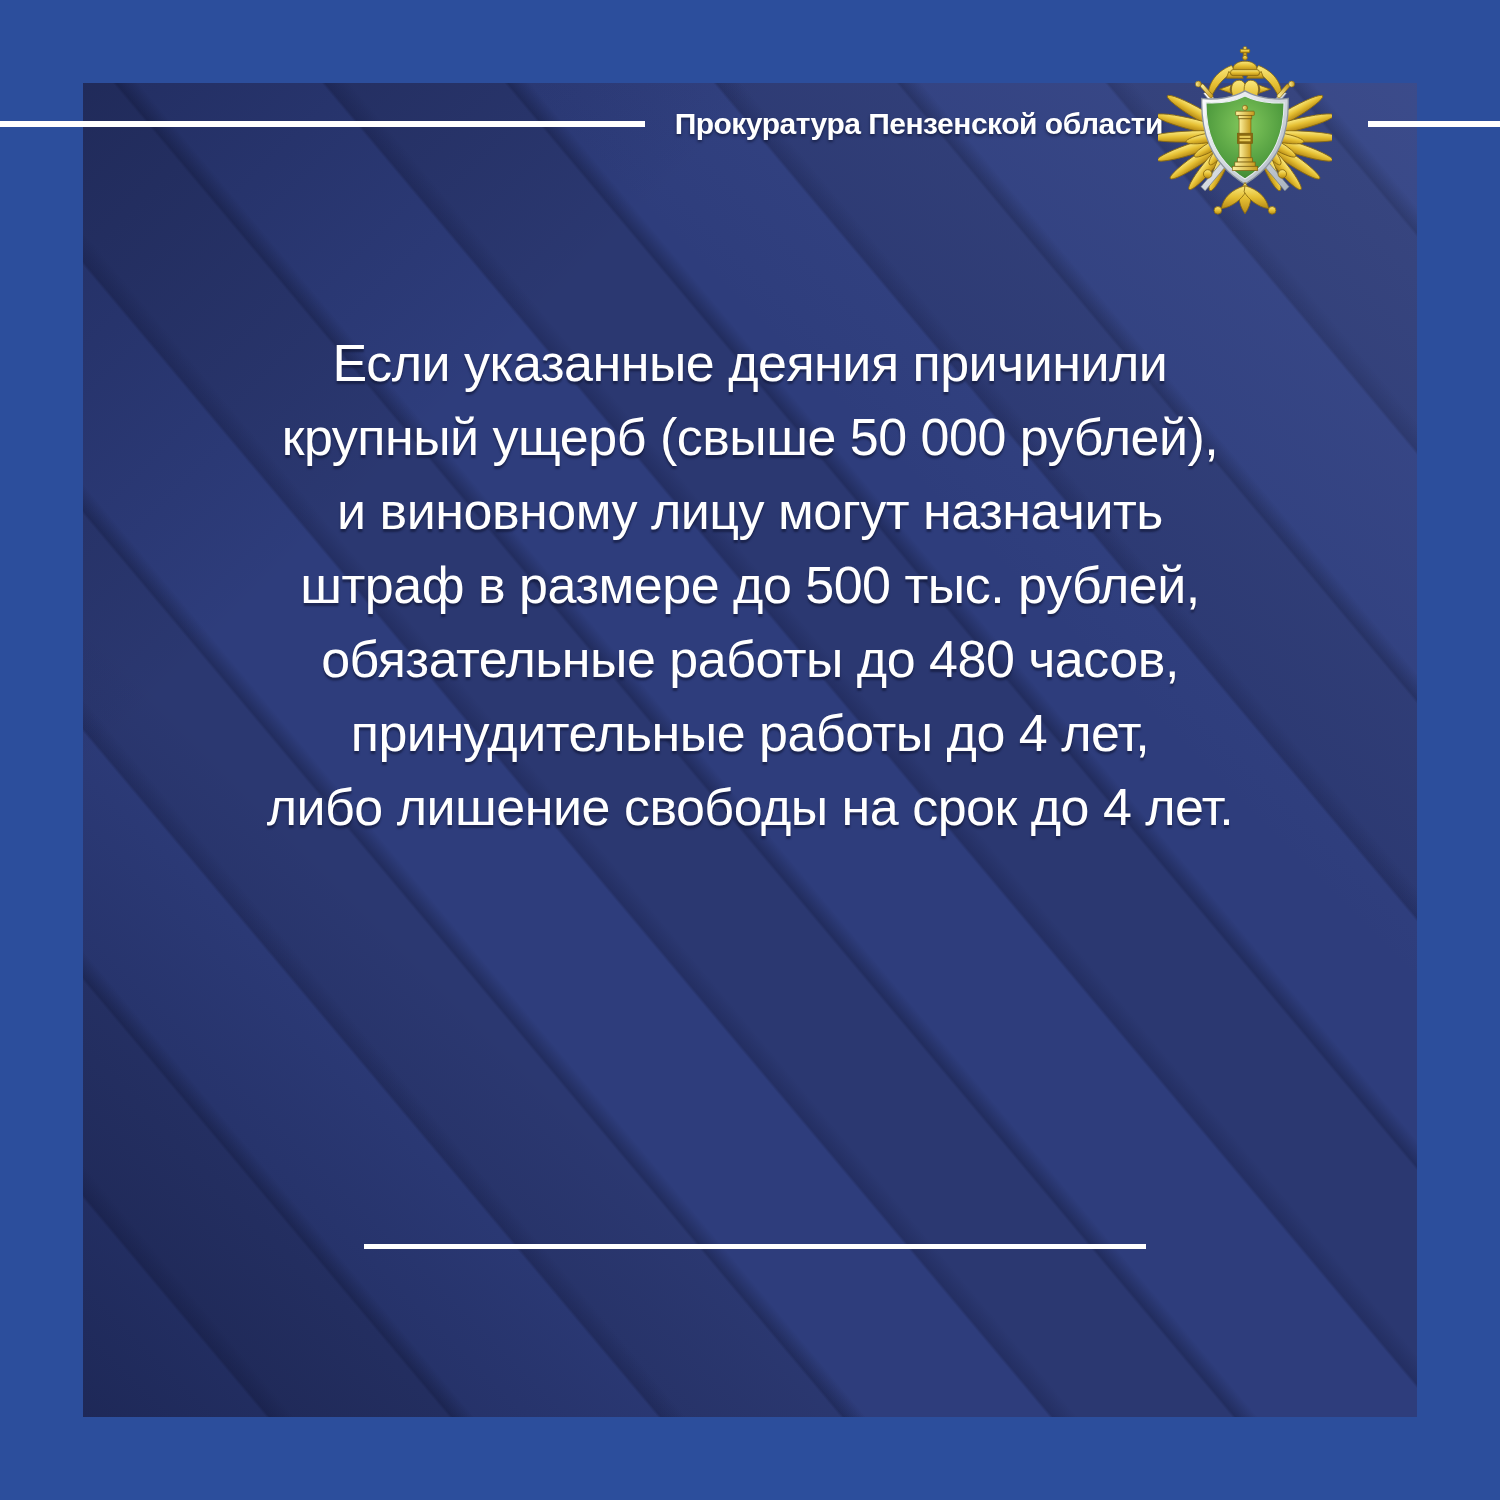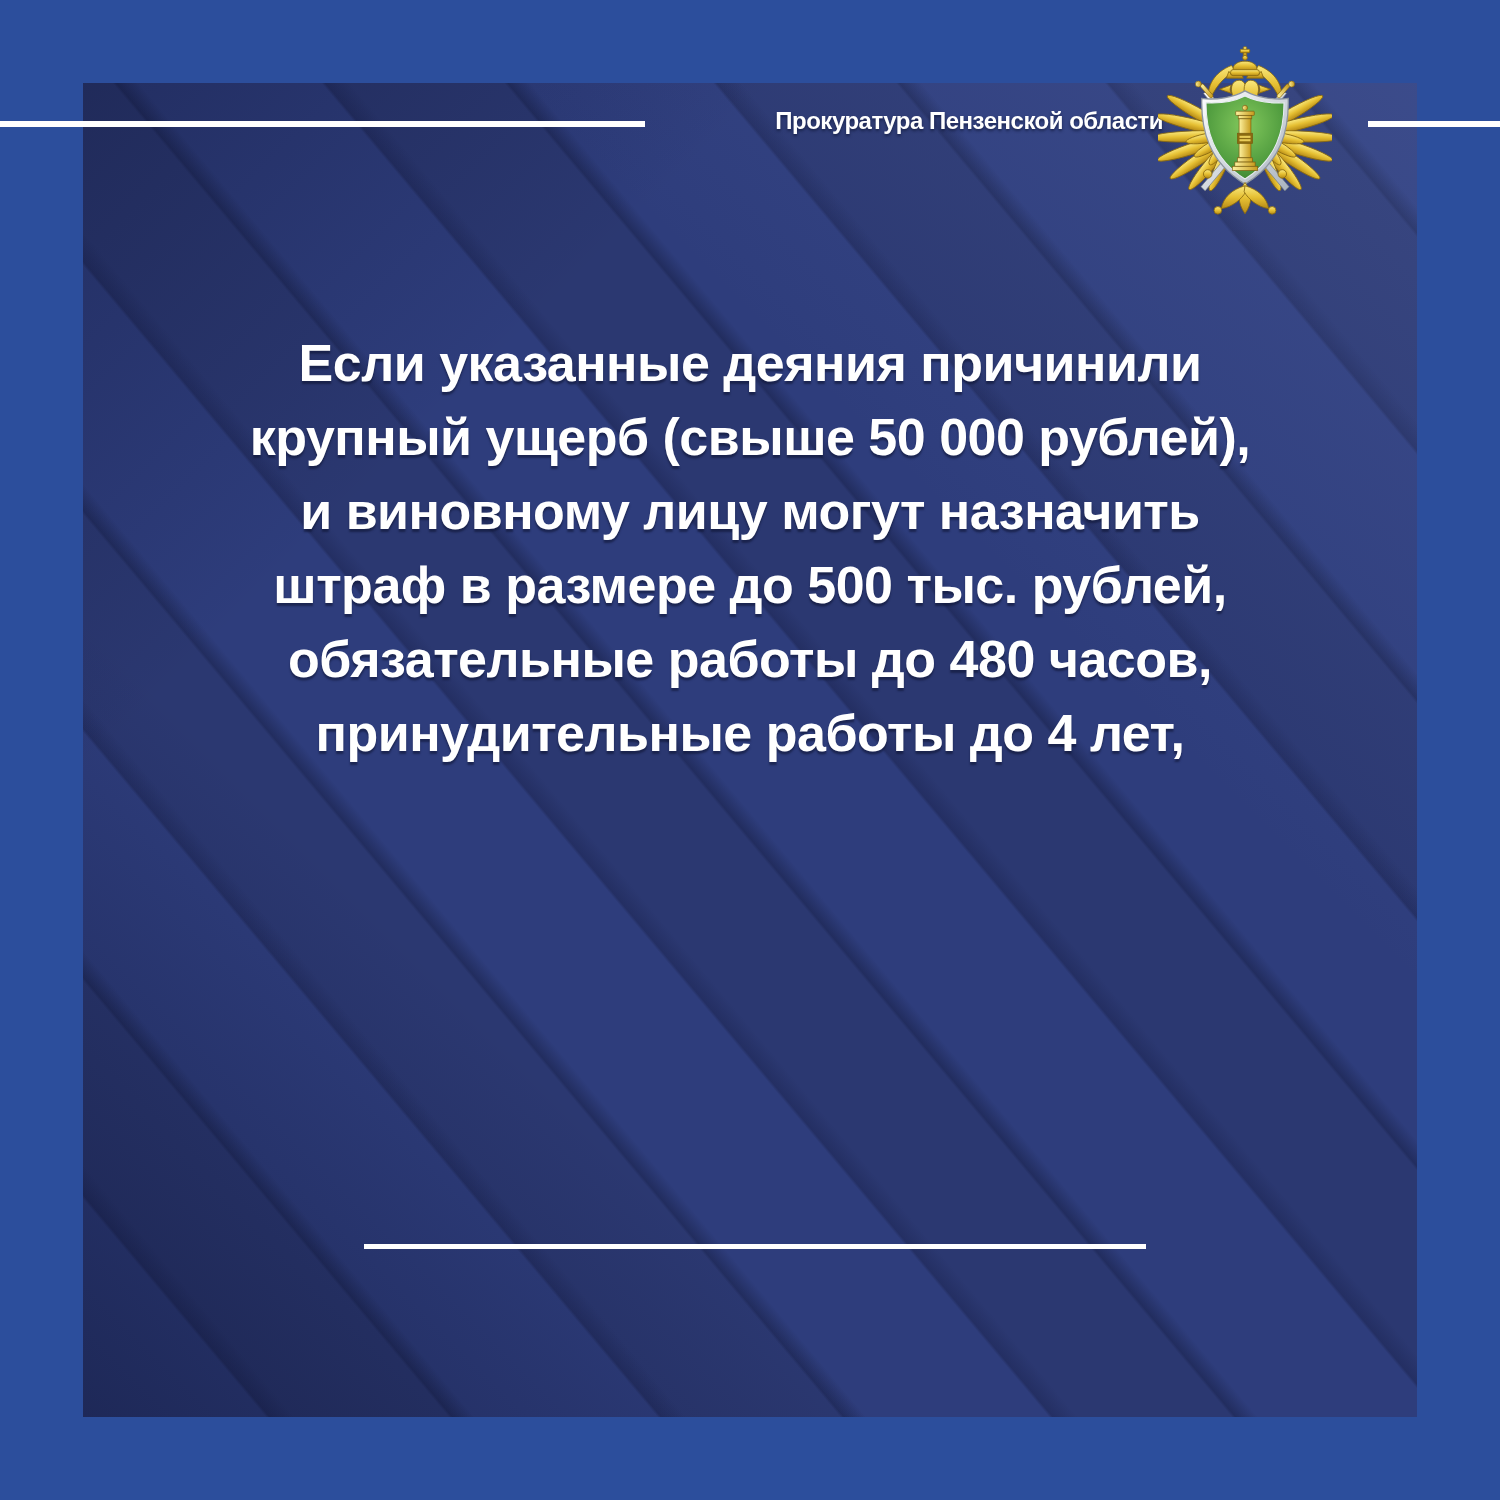--- a/index.html
+++ b/index.html
@@ -26,36 +26,36 @@
       #2c3a74;
   }
   
   .rule{position:absolute;background:#ffffff;}
   .rule-top-left{left:0;top:121px;width:645px;height:6px;}
   .rule-top-right{left:1368px;top:121px;width:132px;height:6px;}
   .org-title{
     position:absolute;
     right:337px;top:107px;
     color:#ffffff;
-    font-size:24px;font-weight:bold;letter-spacing:-0.5px;
+    font-size:30px;font-weight:bold;letter-spacing:-0.5px;
     white-space:nowrap;
     text-shadow:0 2px 3px rgba(10,16,45,.6);
   }
   .emblem{
     position:absolute;
     left:1158px;top:40px;width:174px;height:178px;
   }
   .emblem svg{display:block;width:100%;height:100%;}
   
   .body-text{
     position:absolute;
     left:75px;top:326px;width:1350px;
     text-align:center;
     color:#ffffff;
-    font-size:52px;font-weight:bold;
+    font-size:52px;font-weight:normal;
     line-height:74px;
     letter-spacing:-0.5px;
     text-shadow:0 3px 2px rgba(12,18,48,.55);
   }
   .body-line{white-space:nowrap;}
   .rule-footer{left:364px;top:1244px;width:782px;height:5px;}
 </style>
 </head>
 <body>
 
@@ -165,17 +165,18 @@
     </svg>
   </div>
 
   <div class="body-text">
     <div class="body-line">Если указанные деяния причинили</div>
     <div class="body-line">крупный ущерб (свыше 50 000 рублей),</div>
     <div class="body-line">и виновному лицу могут назначить</div>
     <div class="body-line">штраф в размере до 500 тыс. рублей,</div>
     <div class="body-line">обязательные работы до 480 часов,</div>
     <div class="body-line">принудительные работы до 4 лет,</div>
+    <div class="body-line">либо лишение свободы на срок до 4 лет.</div>
   </div>
 
   <div class="rule rule-footer"></div>
 
 </div>
 
 </body></html>

